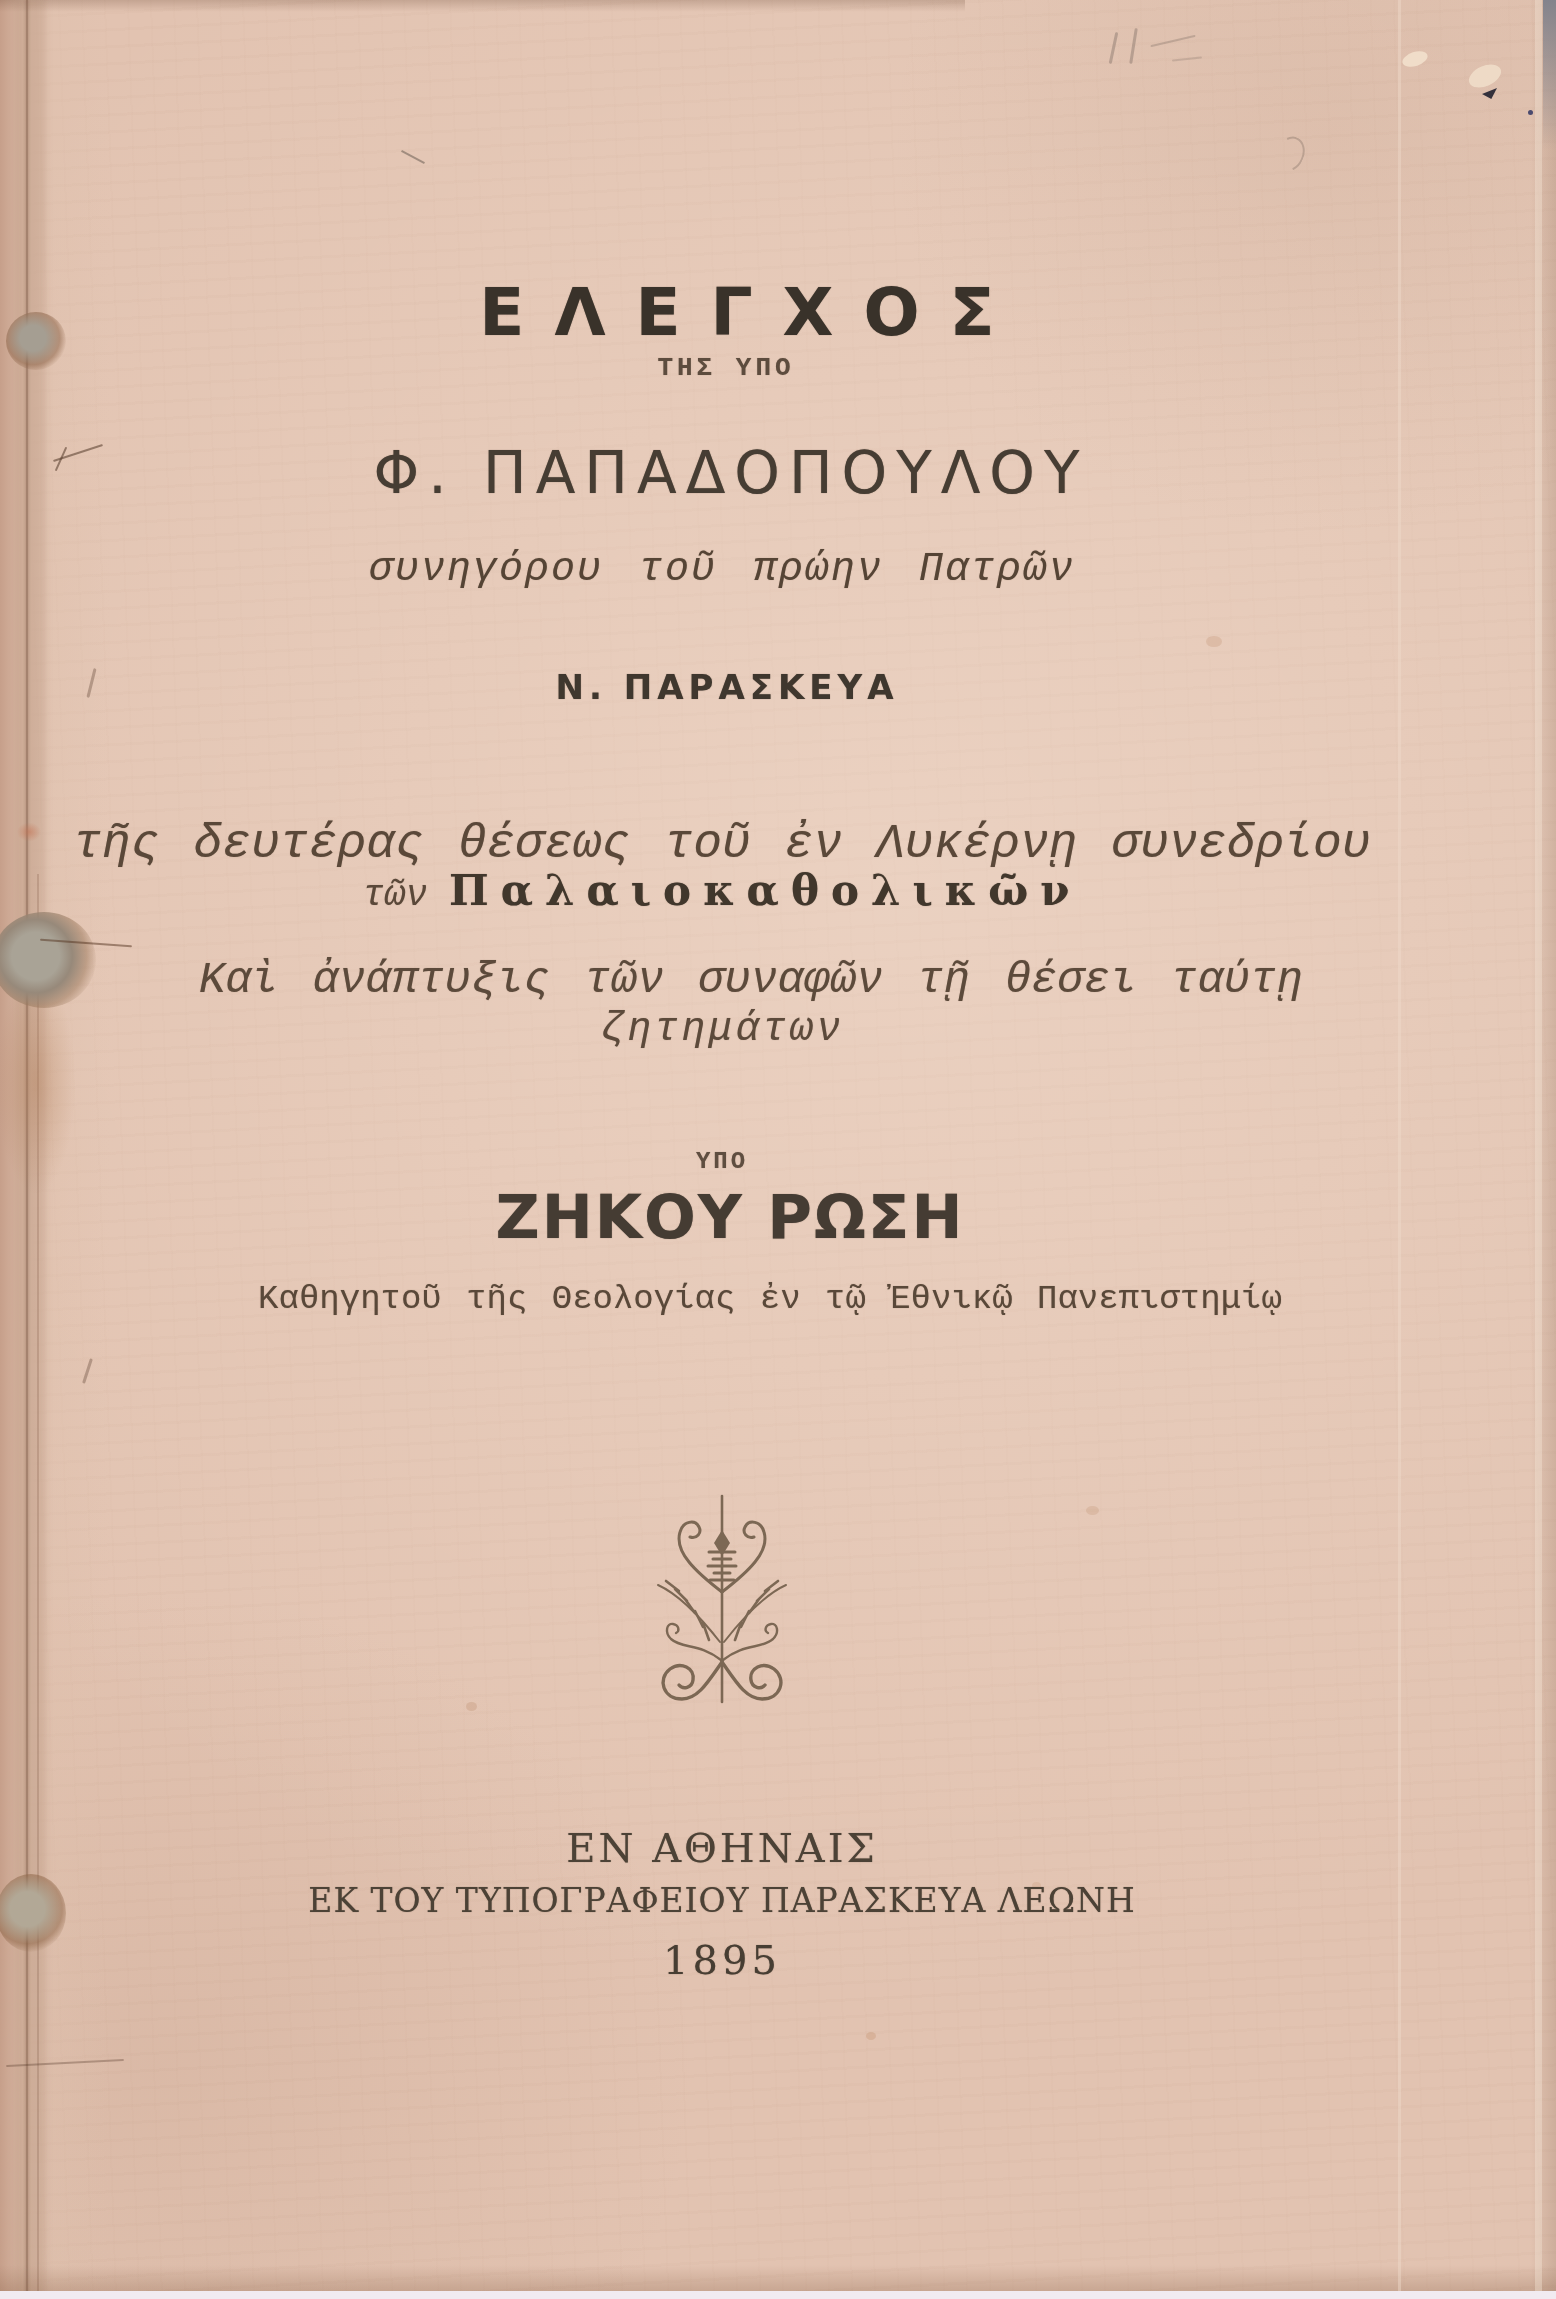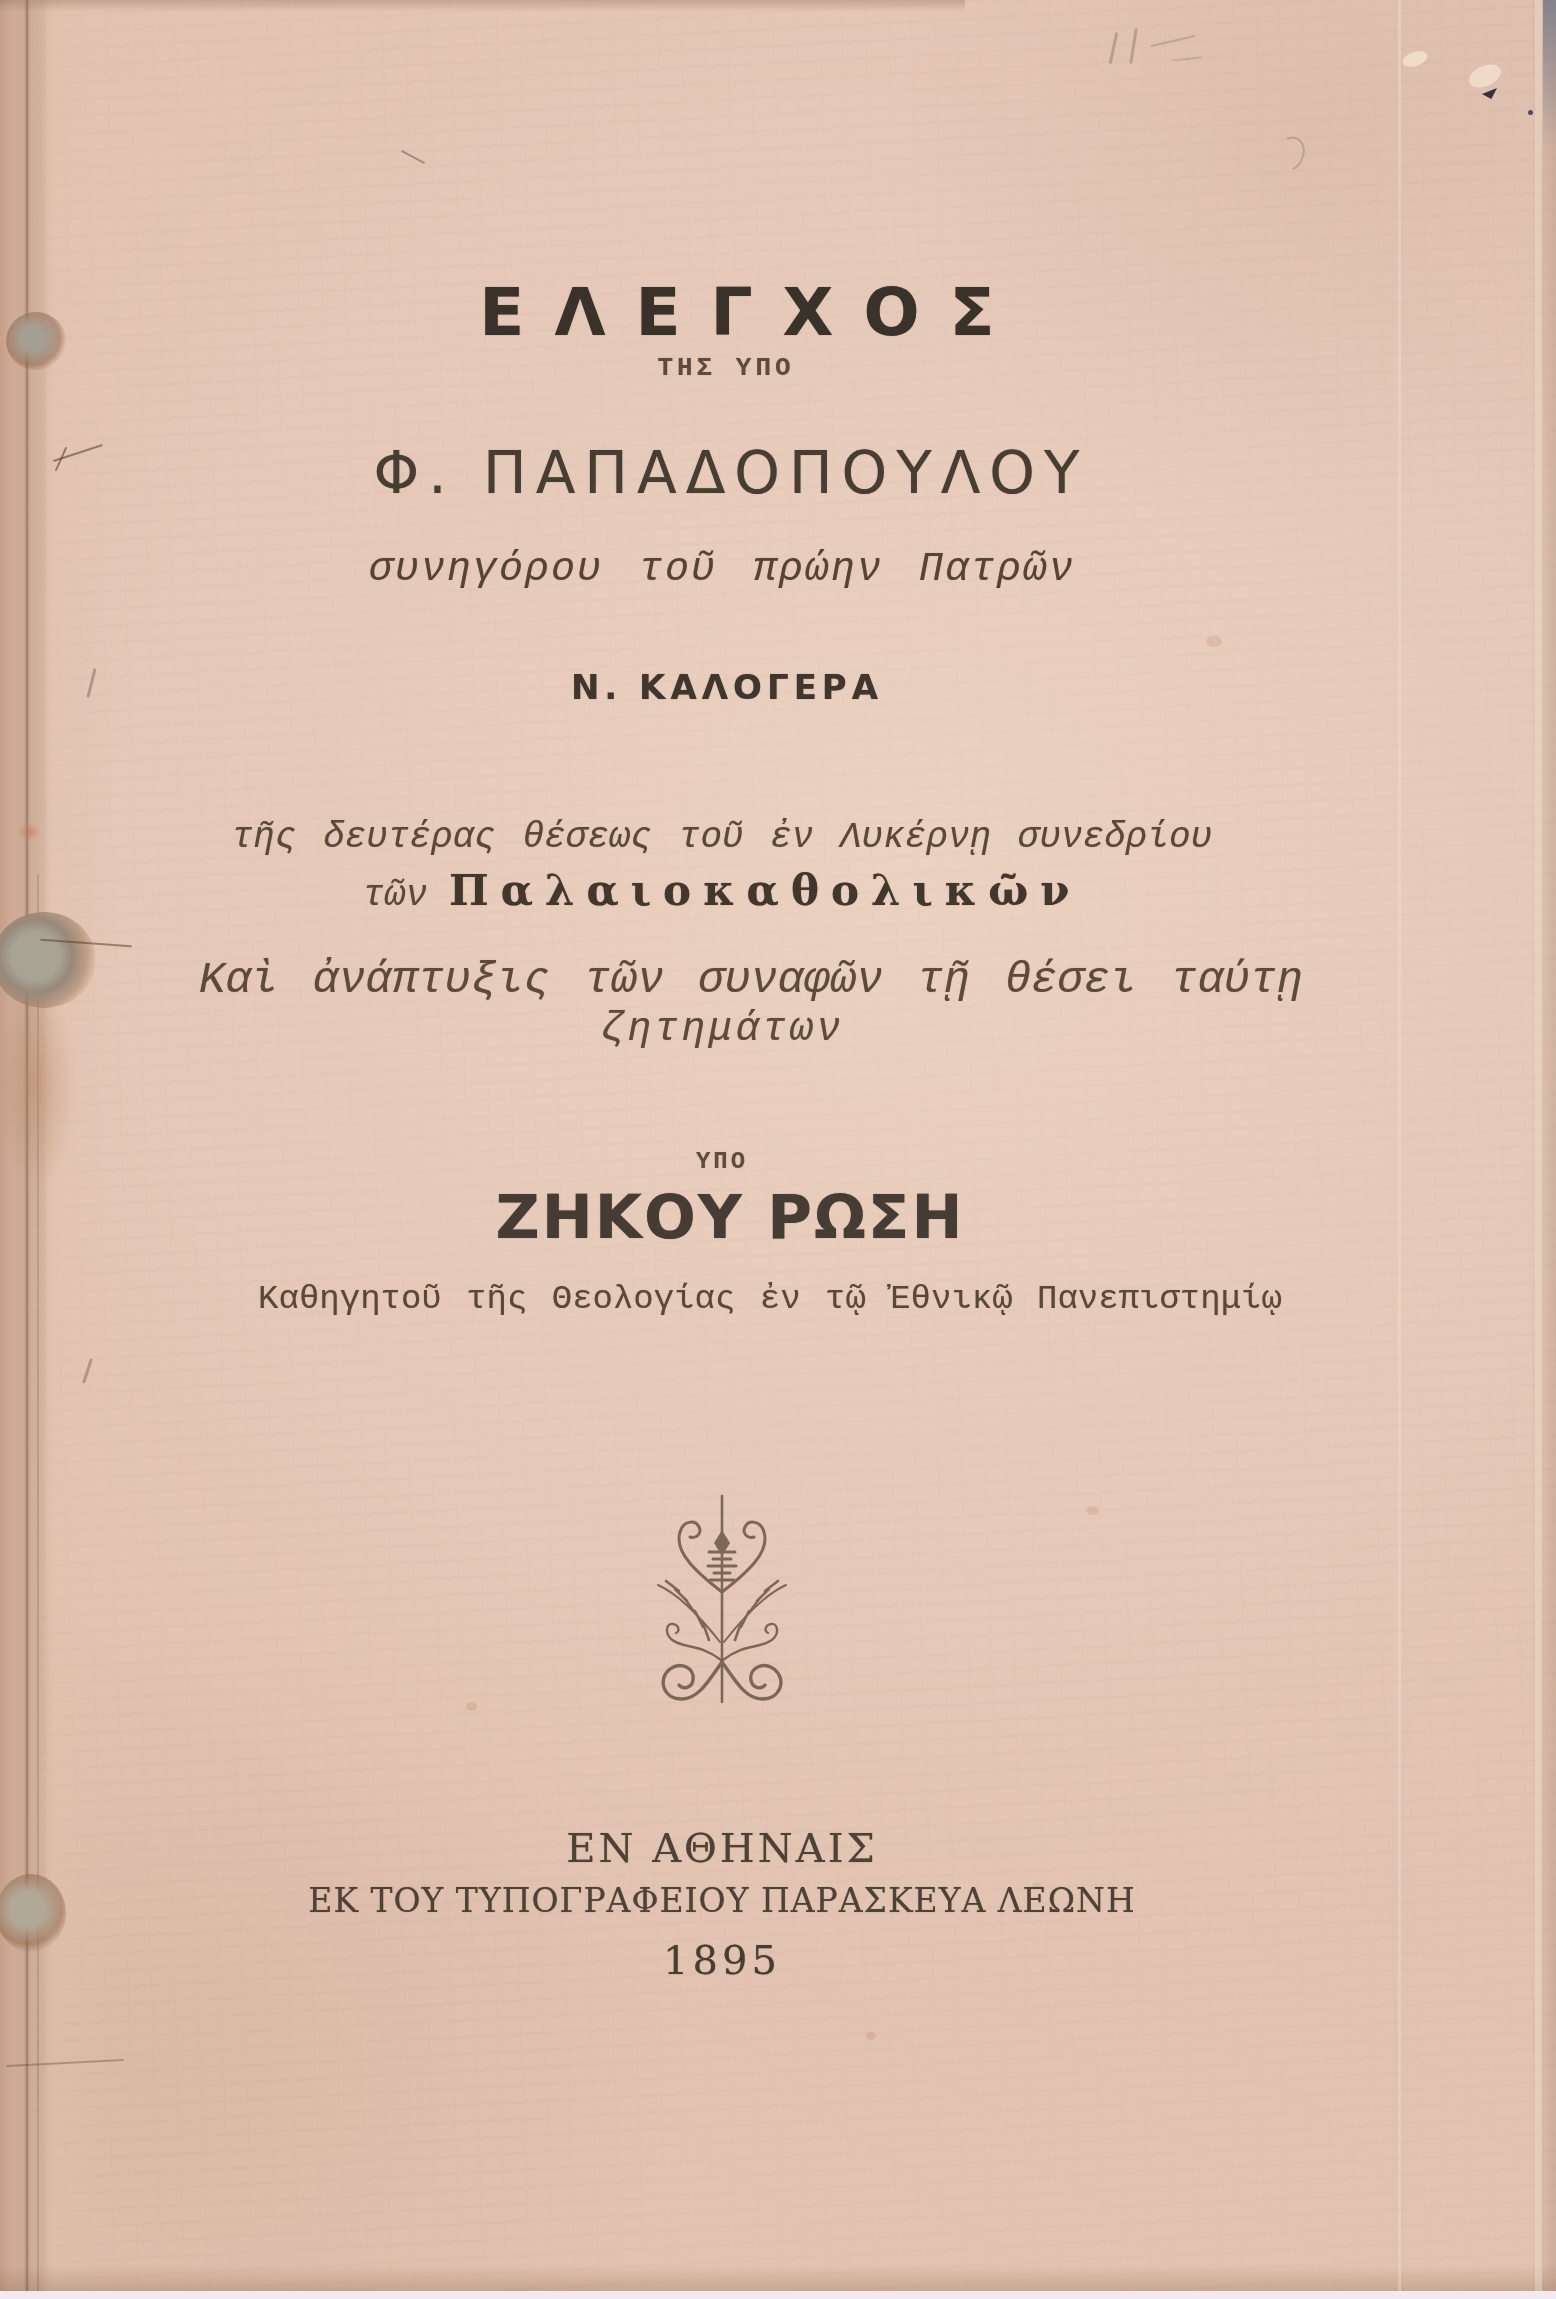--- a/index.html
+++ b/index.html
@@ -87,21 +87,21 @@
   .bleed-soft{text-shadow:0 0 1px rgba(90,68,50,0.40);font-family:Liberation Mono, monospace;}
 
   .t-title{top:236px;font-family:"DejaVu Sans",sans-serif;font-weight:bold;font-size:66px;
     letter-spacing:30px;padding-left:30px;color:#39322a;margin-top:44px;}
   .t-tisypo{top:355px;font-weight:bold;font-size:26px;letter-spacing:4px;padding-left:4px;color:#5d4c3e;}
   .t-papad{top:444px;font-family:"DejaVu Sans",sans-serif;font-size:58px;letter-spacing:9px;padding-left:9px;color:#463d33;}
   .t-role{top:550px;font-style:italic;font-size:40px;letter-spacing:2px;word-spacing:10px;color:#554435;}
   .t-kalogera{top:670px;font-family:"DejaVu Sans",sans-serif;font-weight:bold;font-size:34px;
     letter-spacing:5px;padding-left:5px;color:#3f372e;}
   .t-desc1{top:766px;font-style:italic;font-size:40px;letter-spacing:7px;padding-left:7px;color:#5a4839;}
-  .t-desc2{top:820px;font-style:italic;font-size:36px;word-spacing:5px;color:#5a4839;}
+  .t-desc2{top:820px;font-style:italic;font-size:48px;word-spacing:5px;color:#5a4839;}
   .t-desc3{top:870px;font-style:italic;font-size:36px;color:#5a4839;}
   .t-desc3 .embold{font-style:normal;font-weight:bold;font-size:42px;letter-spacing:12px;color:#41372c;}
   .t-desc4{top:958px;font-style:italic;font-size:44px;word-spacing:8px;color:#5c4a3b;margin-left:29px;}
   .t-desc5{top:1010px;font-style:italic;font-size:40px;letter-spacing:3px;color:#5c4a3b;}
   .t-ypo{top:1150px;font-weight:bold;font-size:24px;letter-spacing:3px;color:#5f4e40;}
   .t-author{top:1186px;font-family:"DejaVu Sans",sans-serif;font-weight:bold;font-size:61px;
     letter-spacing:2px;padding-left:8px;color:#453c33;}
   .t-authtitle{top:1282px;font-size:34px;word-spacing:4px;color:#594839;padding-left:48px;}
   .t-place{top:1828px;font-size:40px;letter-spacing:3px;color:#4c4236;}
   .t-printer{top:1884px;font-size:33px;letter-spacing:1px;color:#4c4236;}
@@ -152,21 +152,21 @@
     <div class="layer fox fx4"></div>
     <div class="layer fox fx5"></div>
     <div class="layer scan-sliver-topright"></div>
     <div class="layer scan-strip-bottom"></div>
 
     <div class="content">
       <div class="tline t-title bleed">ΕΛΕΓΧΟΣ</div>
       <div class="tline t-tisypo bleed-soft">ΤΗΣ ΥΠΟ</div>
       <div class="tline t-papad bleed">Φ. ΠΑΠΑΔΟΠΟΥΛΟΥ</div>
       <div class="tline t-role bleed-soft">συνηγόρου τοῦ πρώην Πατρῶν</div>
-      <div class="tline t-kalogera bleed">Ν. ΚΑΛΟΓΕΡΑ</div>
+      <div class="tline t-kalogera bleed">Ν. ΠΑΡΑΣΚΕΥΑ</div>
       <div class="tline t-desc2 bleed-soft">τῆς δευτέρας θέσεως τοῦ ἐν Λυκέρνῃ συνεδρίου</div>
       <div class="tline t-desc3"><span class="bleed-soft">τῶν </span><span class="embold bleed">Παλαιοκαθολικῶν</span></div>
       <div class="tline t-desc4 bleed-soft">Καὶ ἀνάπτυξις τῶν συναφῶν τῇ θέσει ταύτῃ</div>
       <div class="tline t-ypo bleed-soft">ΥΠΟ</div>
       <div class="tline t-desc5 bleed-soft">ζητημάτων</div>
       <div class="tline t-author bleed">ΖΗΚΟΥ ΡΩΣΗ</div>
       <div class="tline t-authtitle bleed-soft">Καθηγητοῦ τῆς Θεολογίας ἐν τῷ Ἐθνικῷ Πανεπιστημίῳ</div>
 
       <div class="ornament-wrap">
         <svg width="172" height="214" viewBox="0 0 172 214" fill="none" stroke="#6e5b47" stroke-linecap="round" opacity="0.88">

